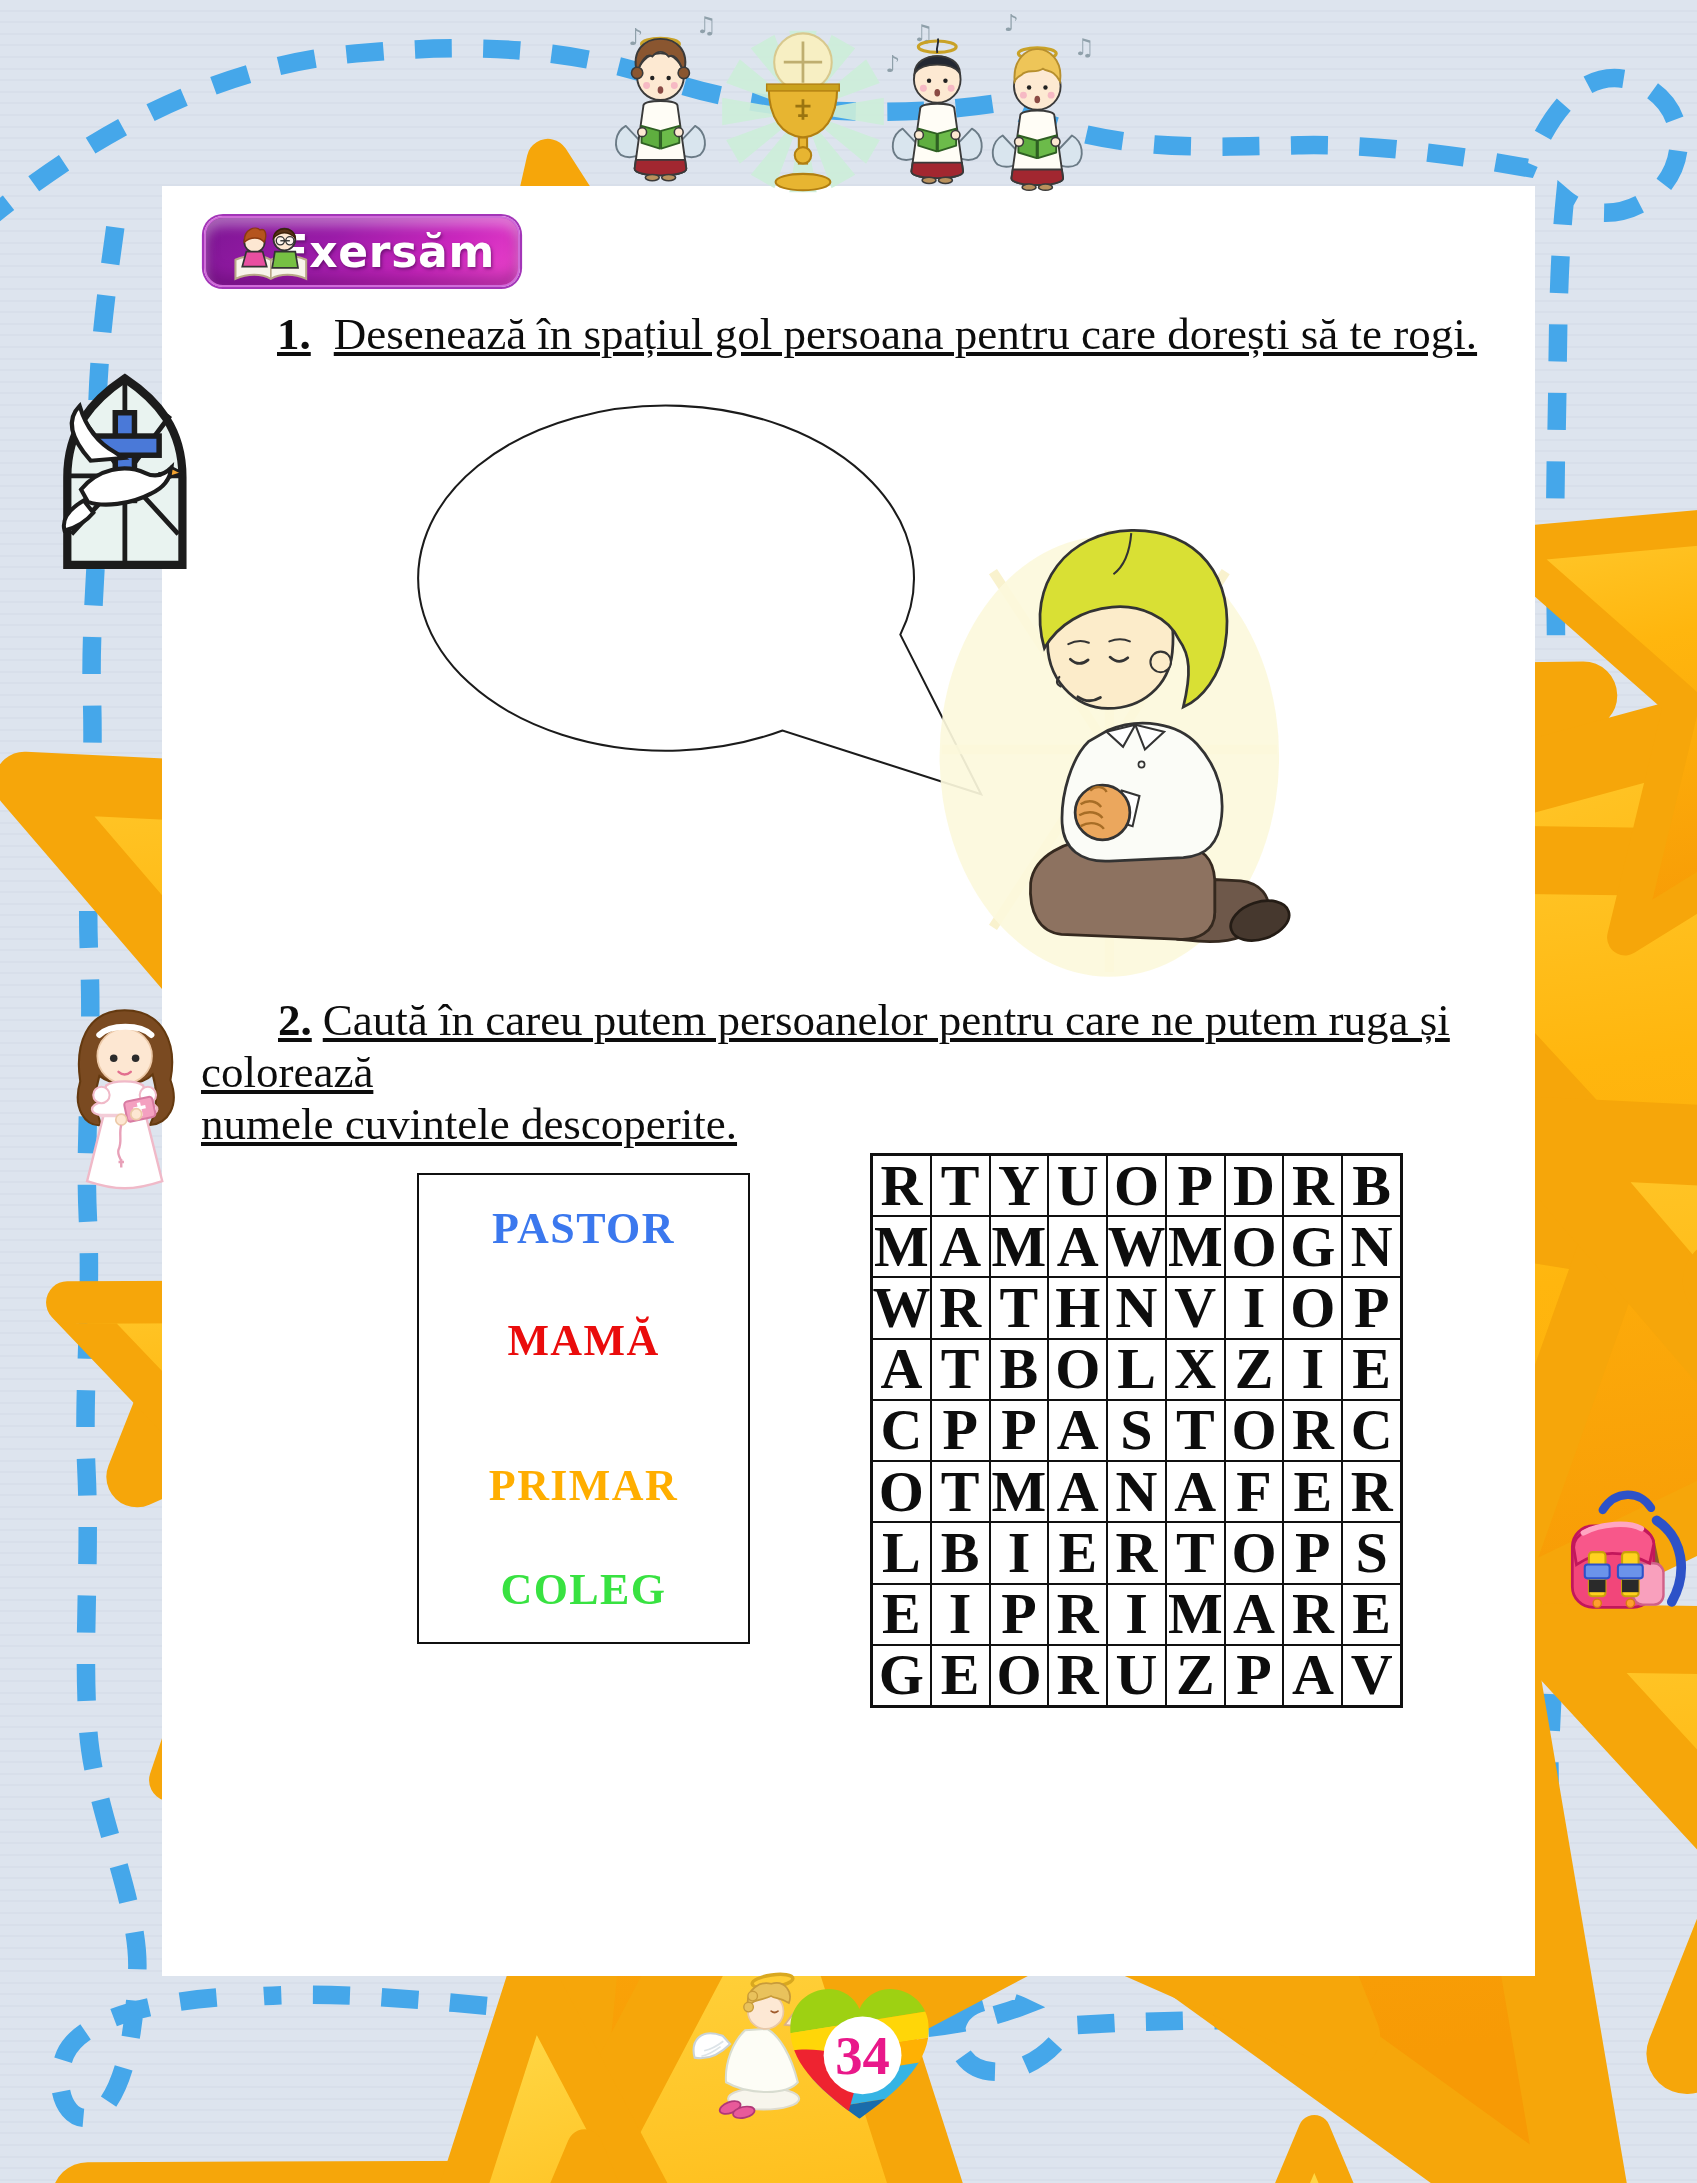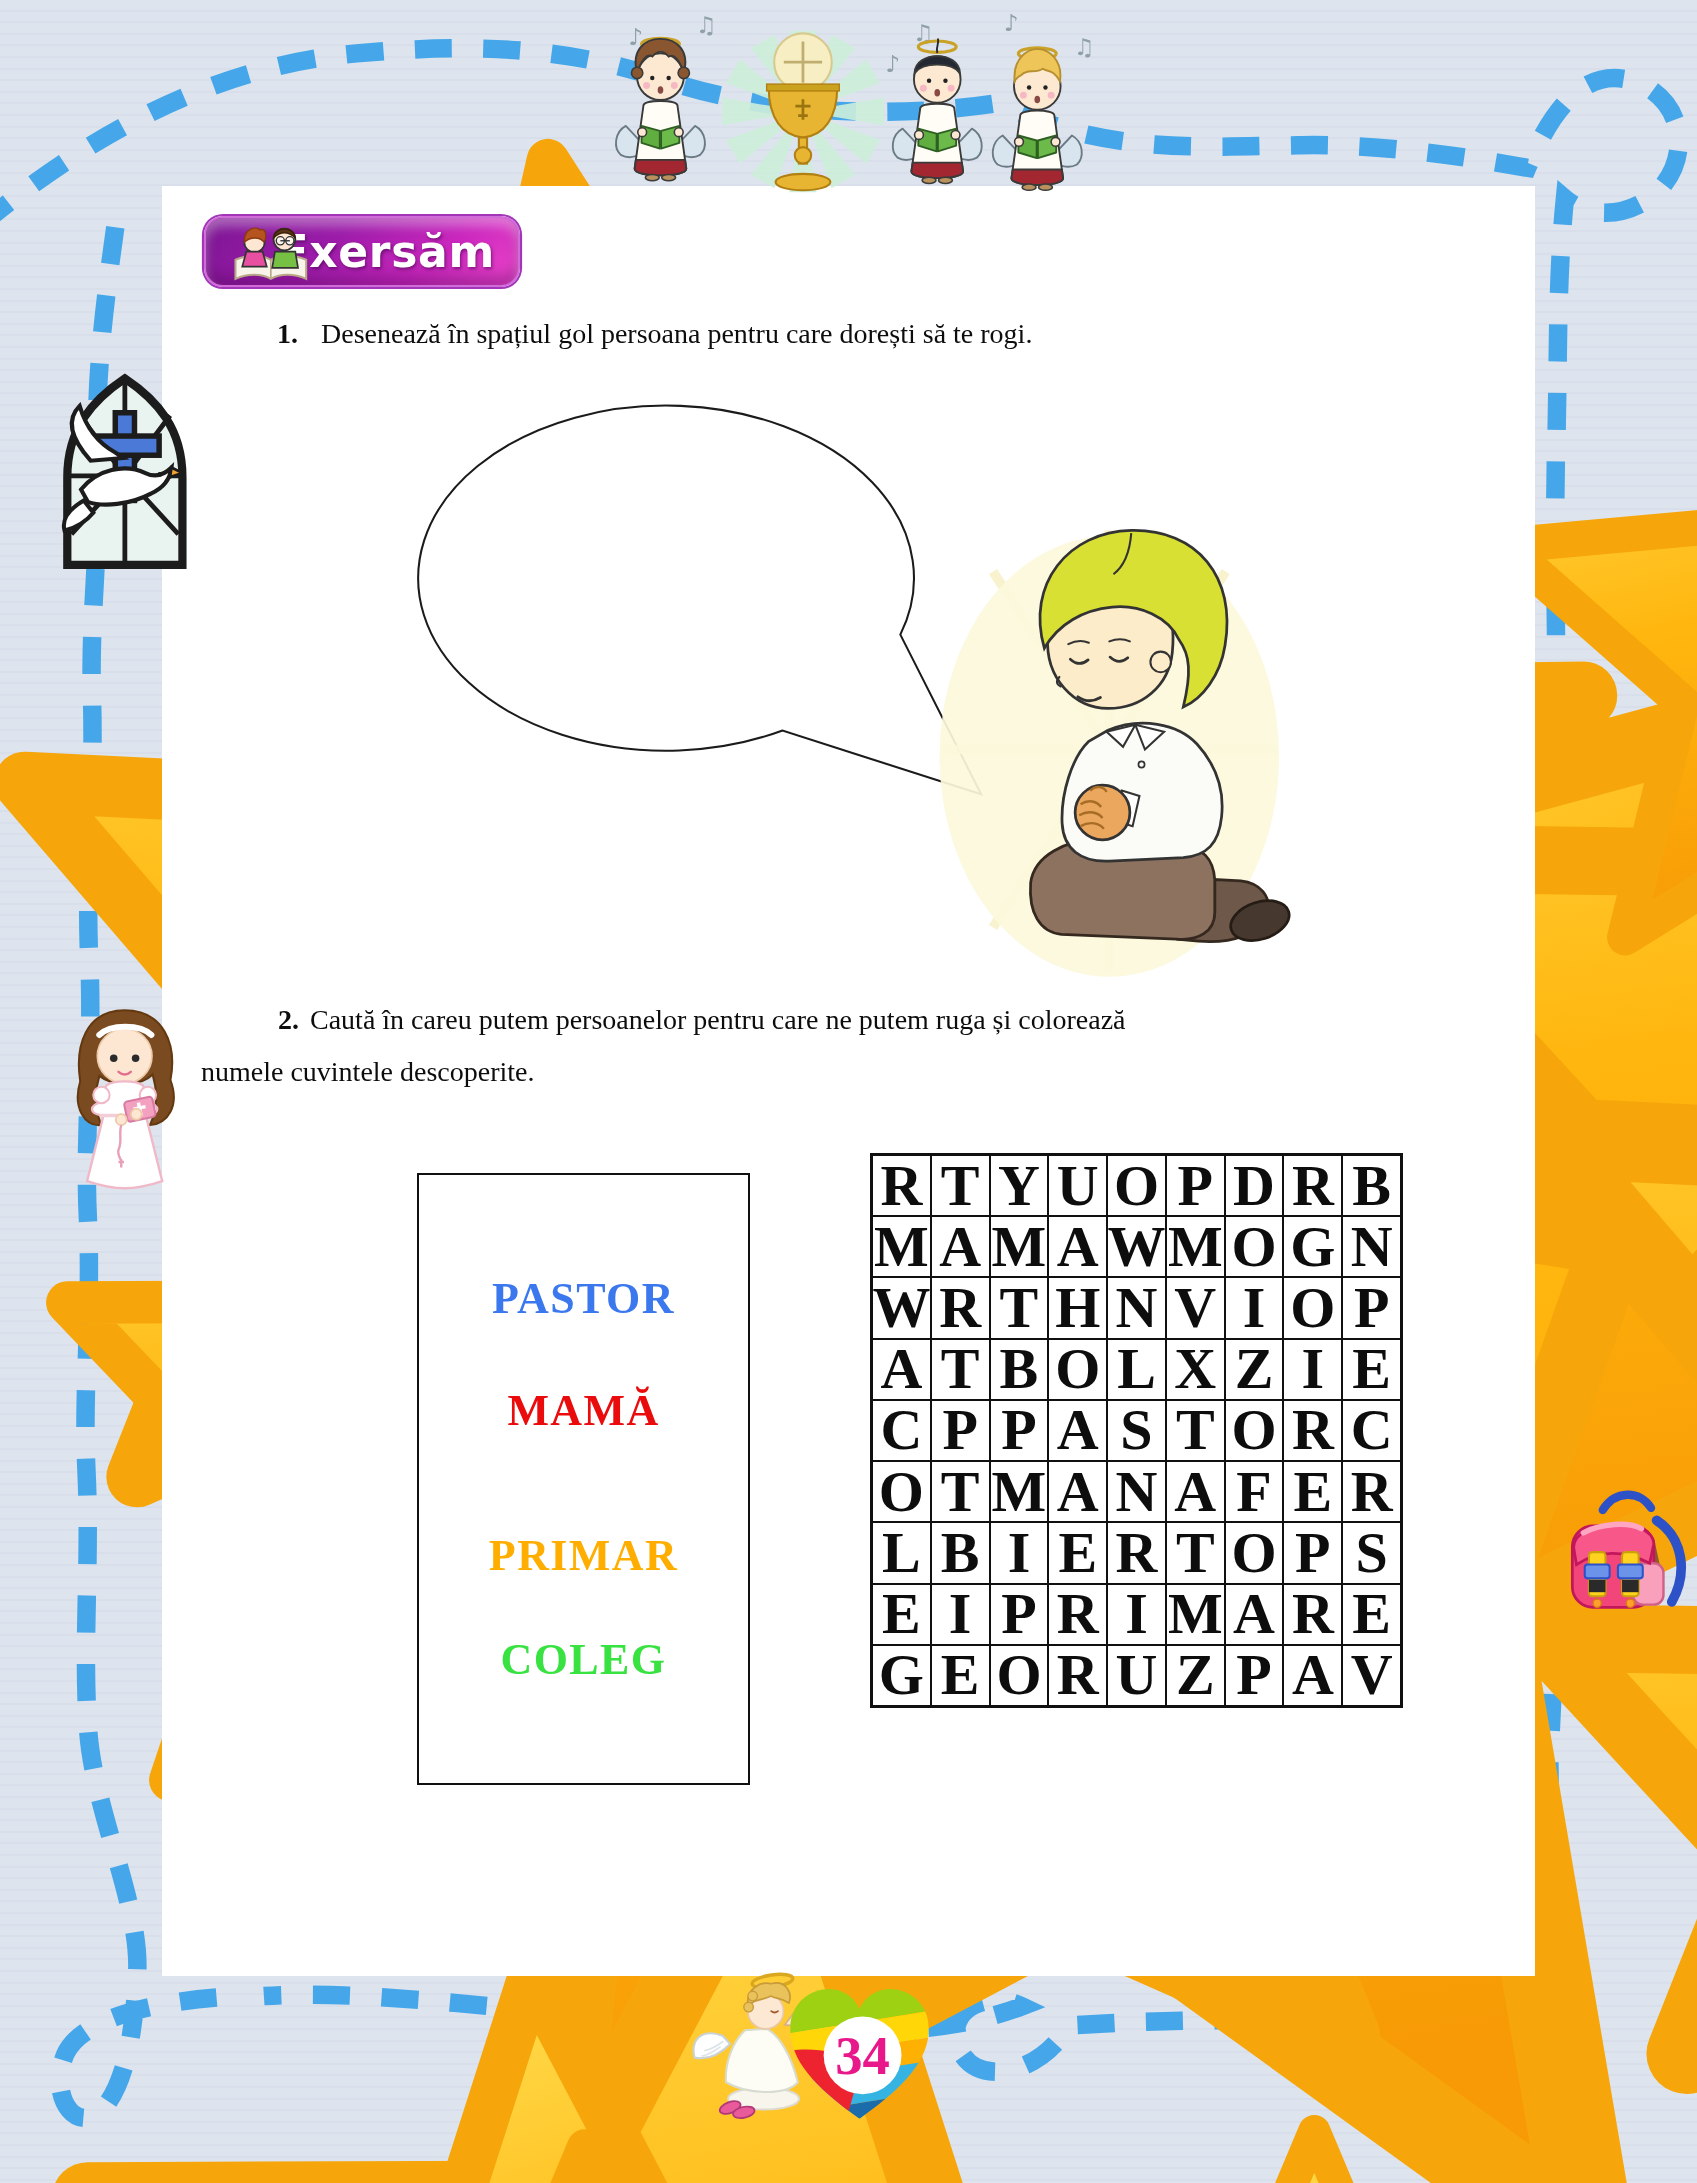--- a/index.html
+++ b/index.html
@@ -18,31 +18,31 @@
     border:2.7px solid #cf6cd8;
     box-shadow:0 0 0 2.1px #a335b8, inset 0 8.2px 11px rgba(255,255,255,0.35), inset 0 -9.6px 13.7px rgba(70,0,80,0.35);
     display:flex;align-items:center;justify-content:flex-end;padding-right:23px;box-sizing:border-box;
   }
   #badge-label{
     font-family:"DejaVu Sans","Liberation Sans",sans-serif;font-weight:bold;
     color:#ffffff;font-size:44px;letter-spacing:0.7px;text-shadow:1.4px 2.1px 3.4px rgba(60,0,70,0.55);
   }
   #badge-icon{position:absolute;left:4.1px;top:1.4px;width:123px;height:68px;}
   
-  .ex{font-size:28px;line-height:52px;}
+  .ex{font-size:45px;line-height:52px;text-decoration:underline;}
   #ex1{left:205px;top:308px;width:1301px;}
   #ex1 .num{font-weight:bold;margin-left:72px;margin-right:23px;}
   #ex2{left:201px;top:994px;width:1322px;}
   #ex2 .num{font-weight:bold;margin-left:77px;margin-right:11px;}
   
   #bubble-svg{left:384px;top:373px;width:630px;height:452px;}
   #boy-svg{left:904px;top:503px;width:397px;height:493px;}
   
   #word-box{
-    left:417px;top:1173px;width:333px;height:612px;border:2.7px solid #101010;background:#fff;
+    left:417px;top:1173px;width:333px;height:471px;border:2.7px solid #101010;background:#fff;
     display:flex;flex-direction:column;align-items:center;justify-content:center;gap:53px;box-sizing:border-box;
   }
   .word{font-weight:bold;font-size:44px;letter-spacing:1.4px;font-family:"Liberation Serif",serif;}
   
   #word-grid{
     left:870px;top:1153px;width:533px;height:555px;background:#fff;
     border:2.1px solid #101010;box-sizing:border-box;
     display:grid;grid-template-columns:repeat(9,1fr);grid-template-rows:repeat(9,1fr);
   }
   .cell{

